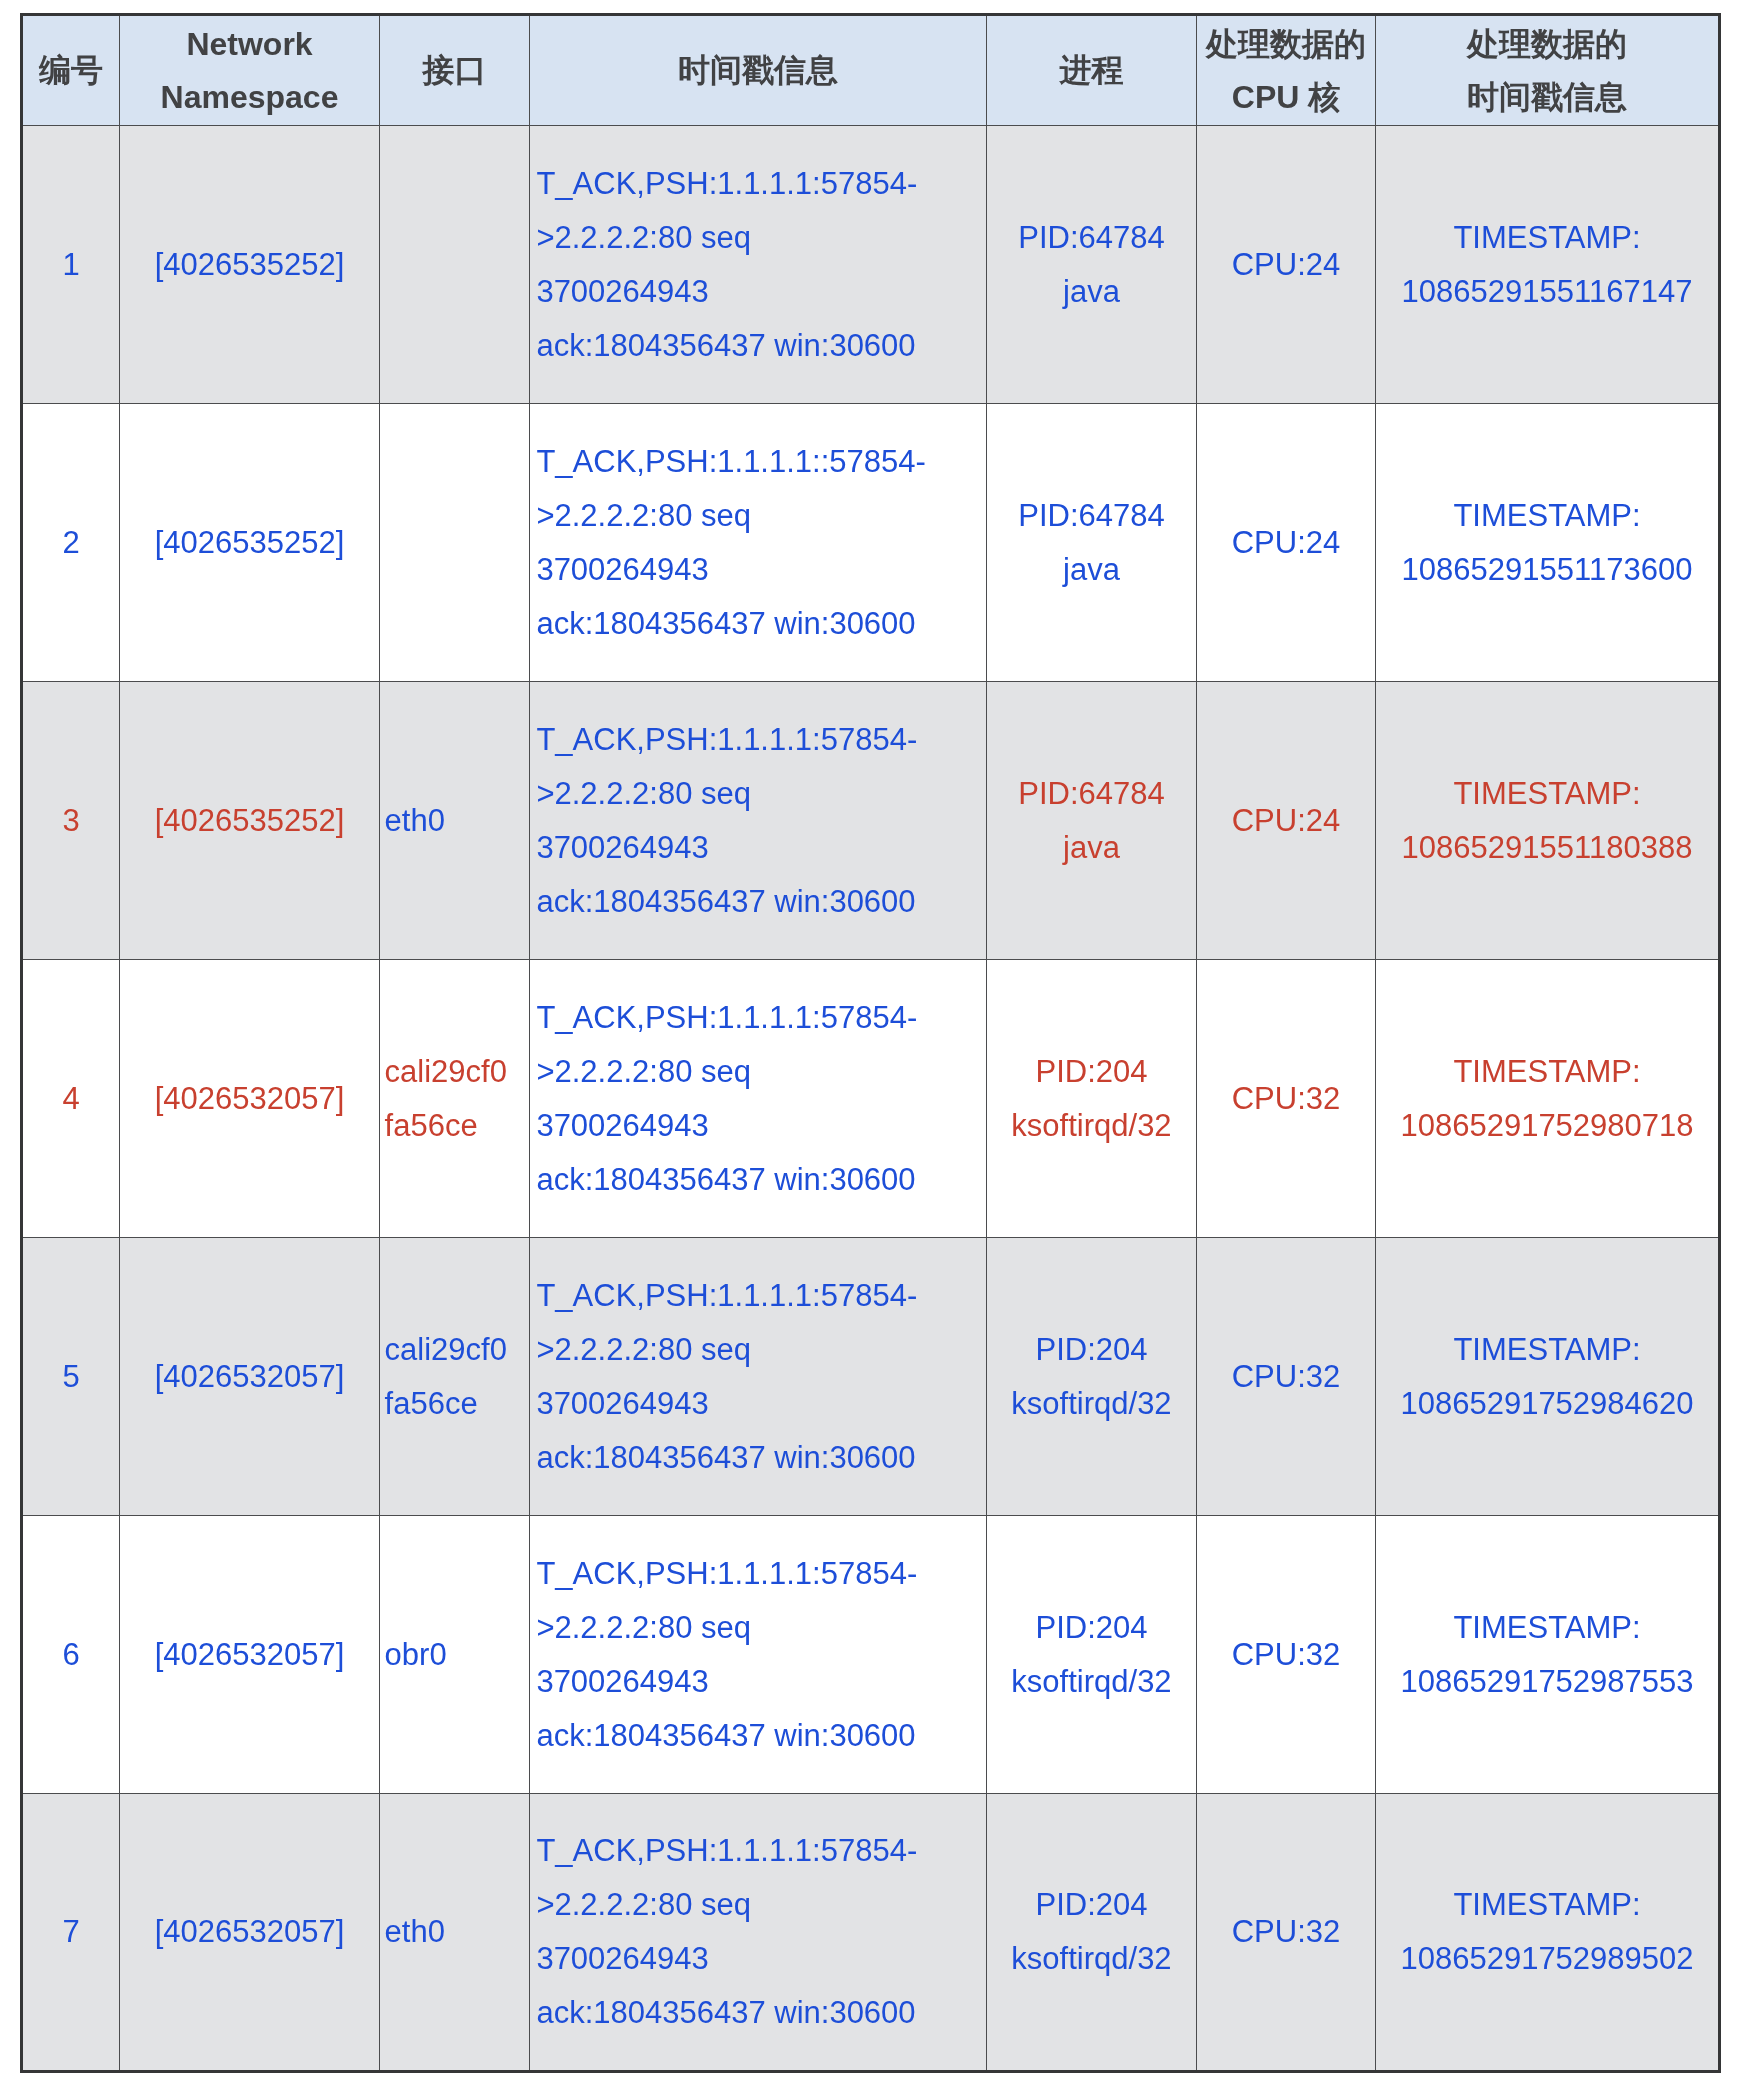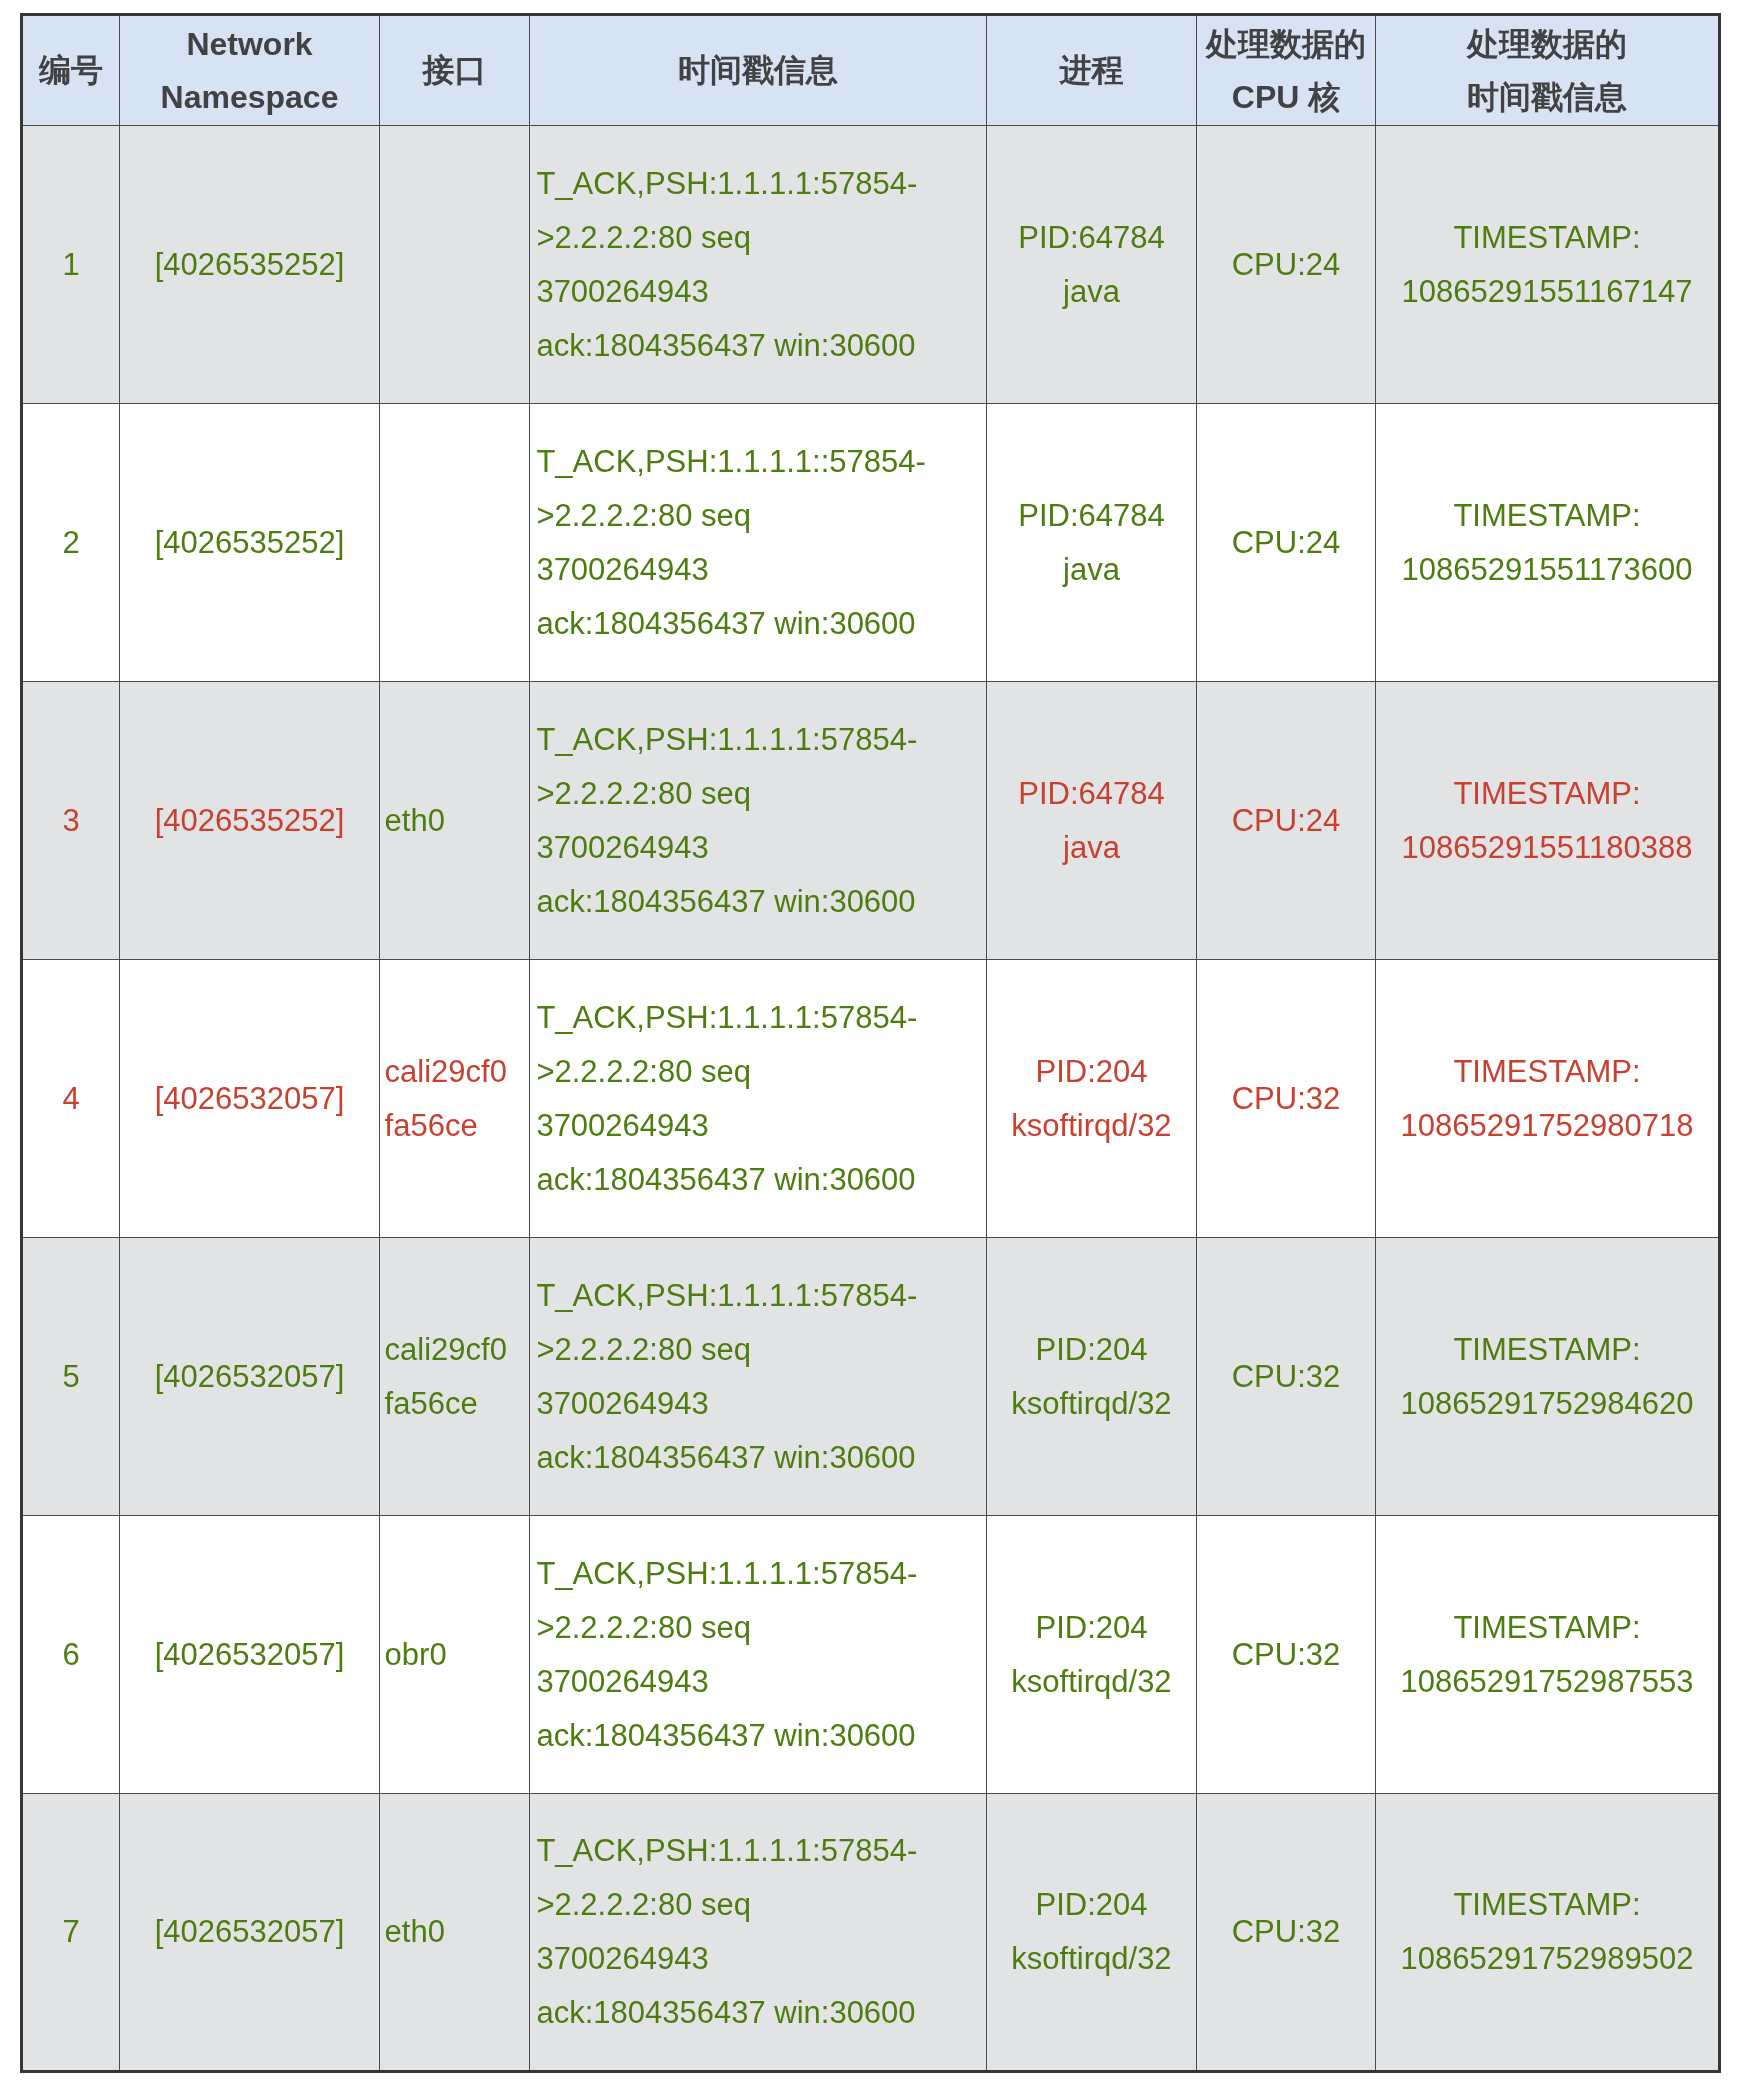--- a/index.html
+++ b/index.html
@@ -28,21 +28,21 @@
   th {
     background: #d7e3f2;
     color: #414244;
     font-size: 32px;
     font-weight: bold;
     line-height: 53px;
     text-align: center;
     padding: 1.8px 3.7px;
   }
   td {
-    color: #4d7c0f;
+    color: #1d4ed8;
     font-size: 31px;
     line-height: 54px;
     text-align: center;
     padding: 1.8px 5.5px;
   }
   tbody tr:nth-child(odd) td { background: #e2e3e5; }
   tbody tr:nth-child(even) td { background: #ffffff; }
   td.c-packet {
     text-align: left;
     padding-left: 6.4px;

